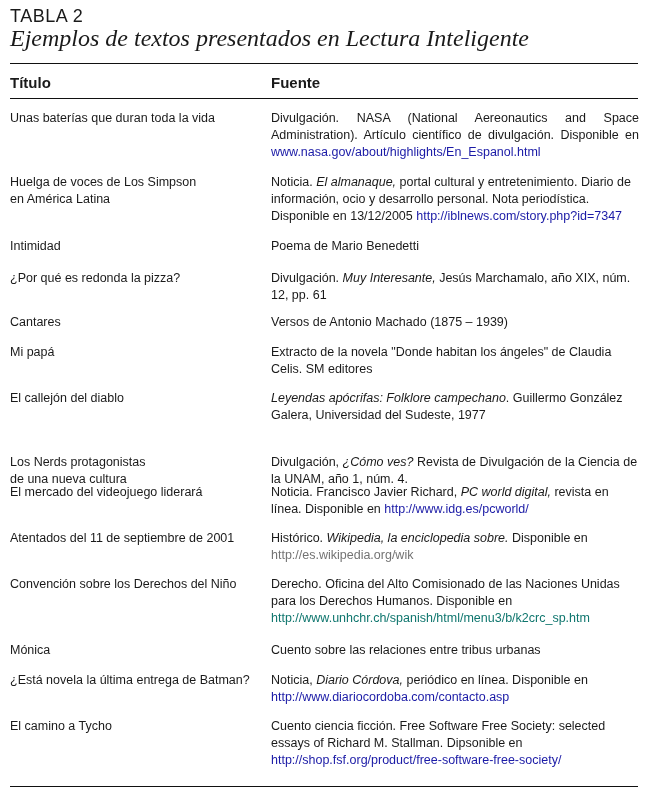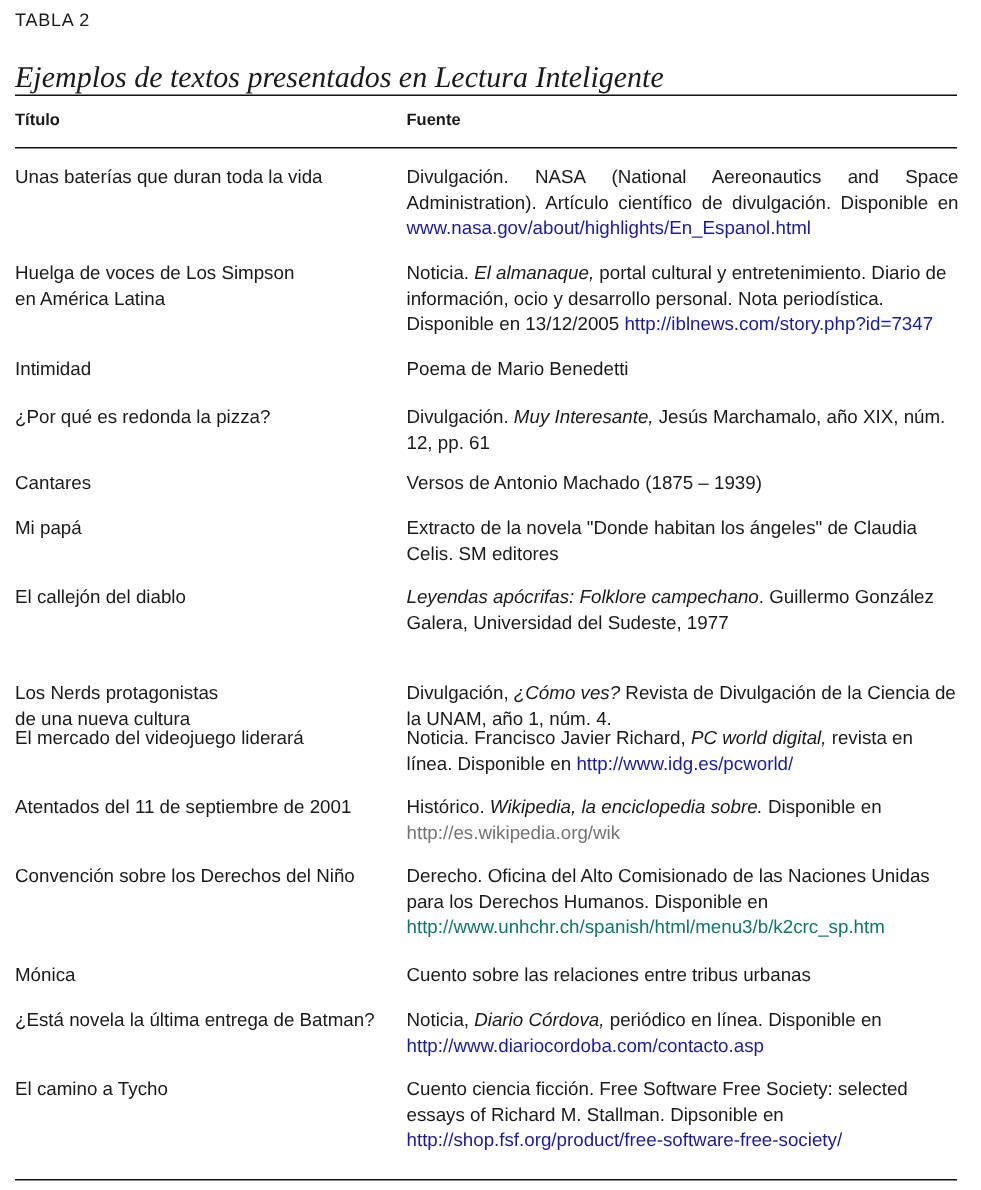--- a/index.html
+++ b/index.html
@@ -1,22 +1,22 @@
 <!DOCTYPE html>
 <html><head>
 <meta charset="utf-8">
 <style>
   html, body { margin: 0; padding: 0; background: #ffffff; }
   body { width: 654px; height: 793px; position: relative; overflow: hidden;
          font-family: "Liberation Sans", sans-serif; color: #1a1a1a; }
-  .label { position: absolute; left: 10px; top: 6px; font-size: 12px; letter-spacing: 0.5px; }
-  .title { position: absolute; left: 10px; top: 41px; font-family: "Liberation Serif", serif;
-           font-style: italic; font-size: 20px; }
+  .label { position: absolute; left: 10px; top: 6px; font-size: 18px; letter-spacing: 0.5px; }
+  .title { position: absolute; left: 10px; top: 25px; font-family: "Liberation Serif", serif;
+           font-style: italic; font-size: 24px; }
   .rule { position: absolute; left: 10px; width: 628px; height: 1px; background: #111; }
-  .hdr { position: absolute; top: 74px; font-size: 11px; font-weight: bold; }
+  .hdr { position: absolute; top: 74px; font-size: 15px; font-weight: bold; }
   .row { position: absolute; left: 0; width: 654px; font-size: 12.5px; line-height: 17px; }
   .c1 { position: absolute; left: 10px; width: 255px; }
   .c2 { position: absolute; left: 271px; width: 368px; }
   .c2.just { text-align: justify; text-align-last: left; }
   a, .link { color: #1a1aa6; text-decoration: none; }
   i { font-style: italic; }
 </style>
 </head>
 <body>
 

